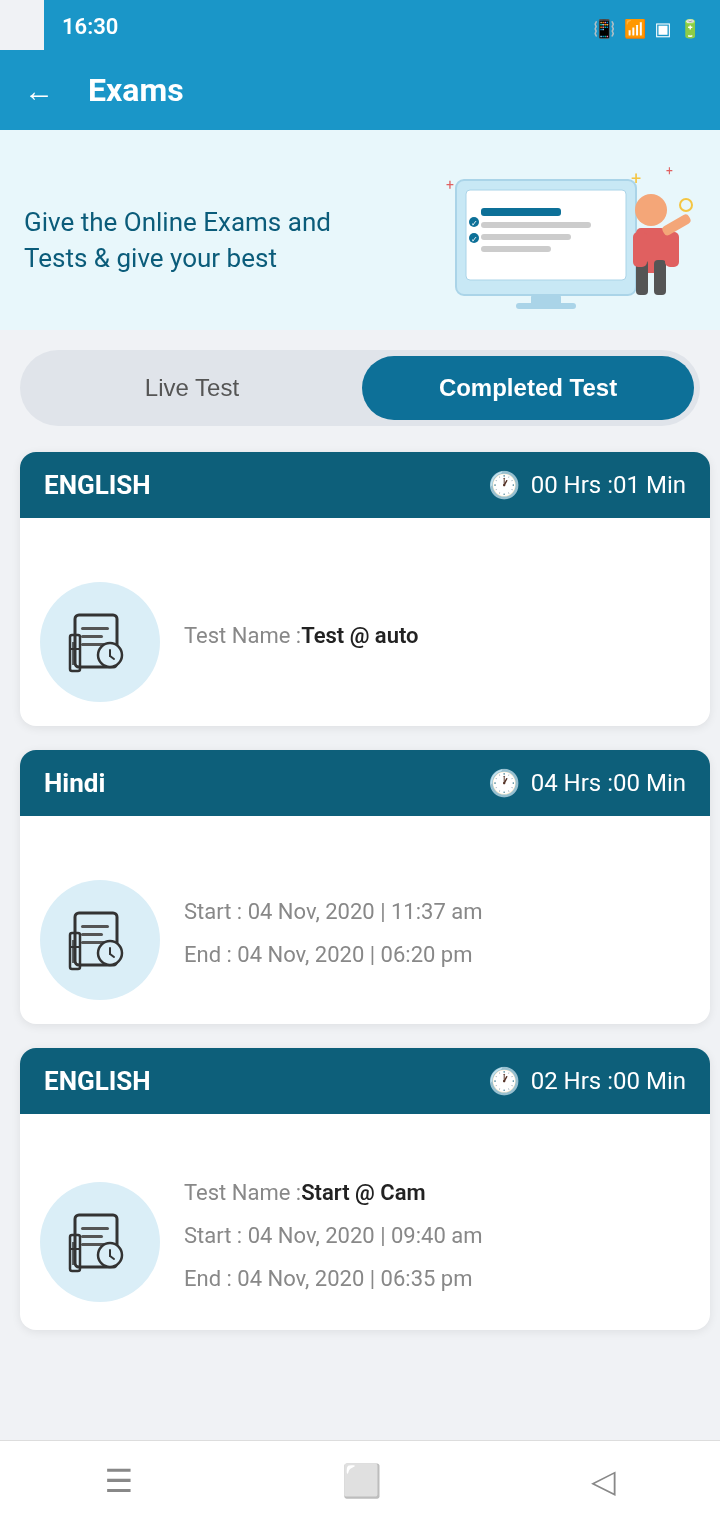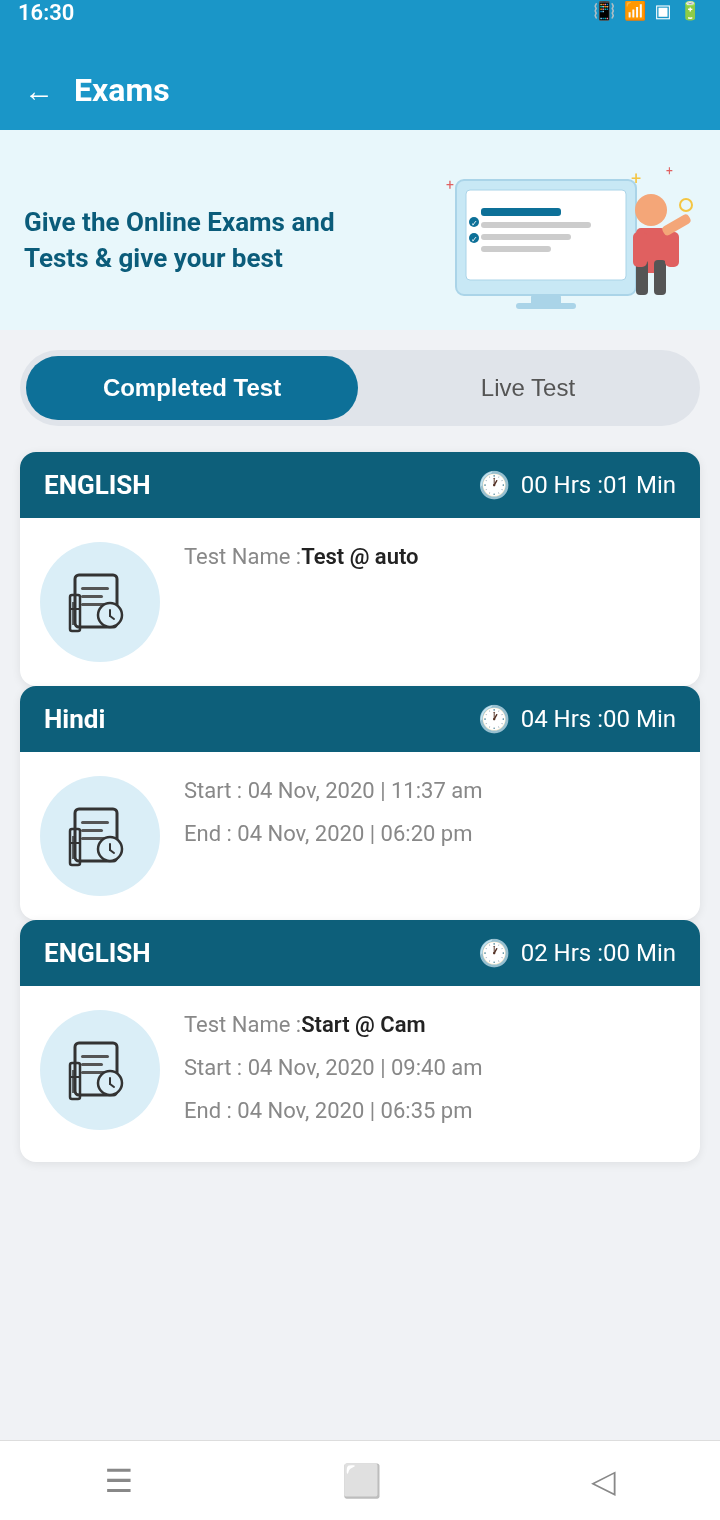--- a/index.html
+++ b/index.html
@@ -10,23 +10,24 @@
       font-family: 'Roboto', Arial, sans-serif;
       background: #f0f2f5;
       position: relative;
     }
 
     
     .status-bar {
       background: #1a96c8;
       height: 50px;
       display: flex;
-      align-items: flex-start;
+      align-items: flex-end;
       justify-content: space-between;
-      padding: 0 18px;
+      padding: 11px 18px;
+      margin-left: 44px;
     }
     .status-time {
       color: white;
       font-size: 22px;
       font-weight: 600;
     }
     .status-icons {
       display: flex;
       align-items: center;
       gap: 8px;
@@ -45,38 +46,39 @@
     }
     .back-arrow {
       color: white;
       font-size: 30px;
       cursor: pointer;
     }
     .header-title {
       color: white;
       font-size: 32px;
       font-weight: bold;
+      margin-left: 14px;
     }
 
     
     .banner {
       background: #e8f7fb;
       margin: 0;
       padding: 30px 24px 10px 24px;
       display: flex;
       align-items: center;
       justify-content: space-between;
       min-height: 180px;
       position: relative;
       overflow: hidden;
     }
     .banner-text {
       color: #0b5c7a;
       font-size: 26px;
-      font-weight: bold;
+      font-weight: normal;
       line-height: 1.4;
       max-width: 340px;
     }
     .banner-illustration {
       width: 260px;
       height: 160px;
       position: relative;
     }
 
     
@@ -107,23 +109,24 @@
       color: #555;
     }
     .tab-active {
       background: #0d7098;
       color: white;
       font-weight: bold;
     }
 
     
     .cards-container {
-      padding: 16px 20px 20px 20px;
+      padding: 16px 10px 20px 20px;
       display: flex;
       flex-direction: column;
+      gap: 24px;
     }
     .card {
       background: white;
       border-radius: 16px;
       overflow: hidden;
       box-shadow: 0 2px 10px rgba(0,0,0,0.08);
     }
     .card-header {
       background: #0d5f7a;
       padding: 18px 24px;
@@ -142,21 +145,23 @@
       display: flex;
       align-items: center;
       gap: 10px;
     }
     .clock-icon {
       font-size: 26px;
     }
     .card-body {
       padding: 24px 20px;
       display: flex;
+      align-items: center;
       gap: 24px;
+      margin-top: 40px;
     }
     .card-icon-circle {
       width: 120px;
       height: 120px;
       background: #daeef7;
       border-radius: 50%;
       display: flex;
       align-items: center;
       justify-content: center;
       flex-shrink: 0;
@@ -251,25 +256,25 @@
       <text x="195" y="25" fill="#f4c542" font-size="18">+</text>
       <text x="230" y="15" fill="#e06060" font-size="12">+</text>
       <circle cx="250" cy="45" r="6" fill="none" stroke="#f4c542" stroke-width="2"></circle>
       <text x="10" y="30" fill="#e06060" font-size="14">+</text>
     </svg>
   </div>
 </div>
 
 <div class="tabs-container">
   <div class="tabs">
+    <button class="tab tab-inactive">
+      <span>Live Test</span>
+    </button>
     <button class="tab tab-active">
       <span>Completed Test</span>
-    </button>
-    <button class="tab tab-inactive">
-      <span>Live Test</span>
     </button>
   </div>
 </div>
 
 <div class="cards-container">
 
   <div class="card">
     <div class="card-header">
       <span class="card-subject">ENGLISH</span>
       <div class="card-duration">

